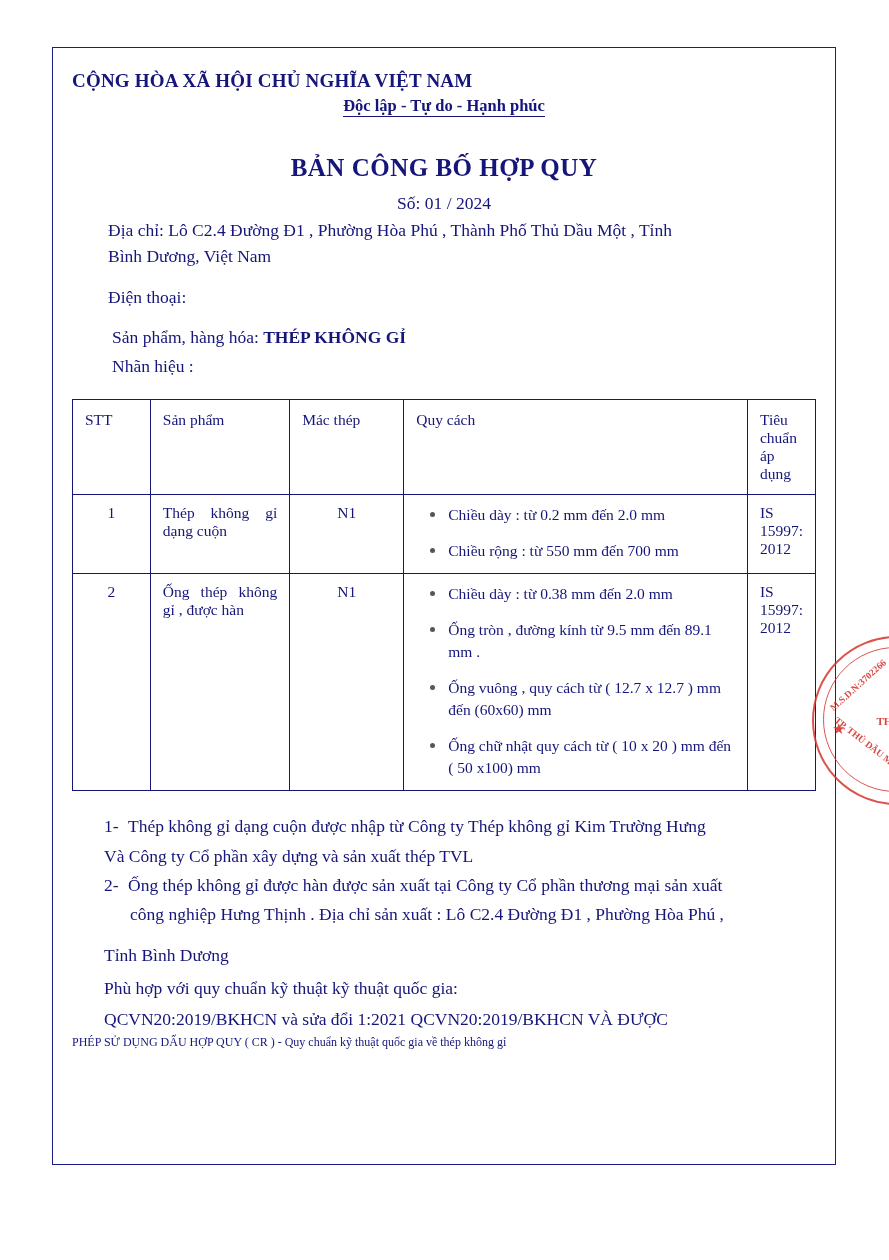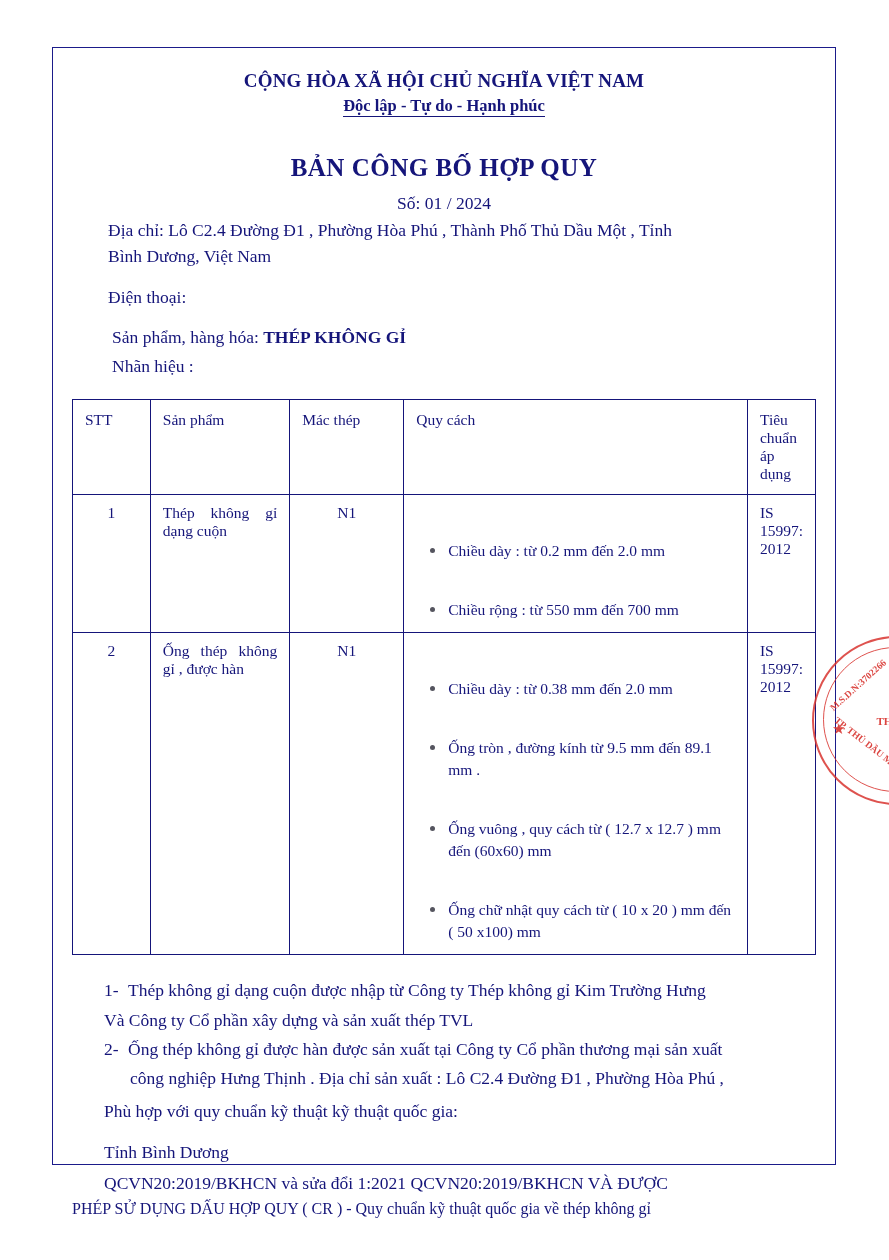--- a/index.html
+++ b/index.html
@@ -31,21 +31,20 @@
     box-sizing: border-box;
   }
   .content {
     position: absolute;
     left: 72px;
     top: 62px;
     width: 744px;
     box-sizing: border-box;
   }
   .natl-title {
-    text-align: center;
     font-weight: bold;
     font-size: 19px;
     letter-spacing: 0.2px;
     margin-top: 8px;
   }
   .natl-sub {
     text-align: center;
     font-weight: bold;
     font-size: 16.5px;
     margin-top: 4px;
@@ -104,21 +103,20 @@
   ul.bullets {
     margin: 0;
     padding-left: 22px;
     list-style: none;
   }
   ul.bullets li {
     position: relative;
     margin-bottom: 13px;
     line-height: 1.45;
     padding-left: 10px;
-    margin-top: 36px;
   }
   ul.bullets li:last-child { margin-bottom: 2px; }
   ul.bullets li:before {
     content: "";
     position: absolute;
     left: -8px;
     top: 8px;
     width: 5px;
     height: 5px;
     border-radius: 50%;
@@ -146,21 +144,21 @@
   }
   .para-just {
     font-size: 17.5px;
     line-height: 1.55;
     text-align: justify;
     text-justify: inter-word;
     padding-left: 32px;
     padding-right: 2px;
   }
   .para-just2 {
-    font-size: 16px;
+    font-size: 12px;
     line-height: 1.55;
     padding-left: 0px;
   }
 
   
   .stamp {
     position: absolute;
     left: 812px;
     top: 636px;
     width: 165px;
@@ -310,22 +308,22 @@
       </div>
       <div class="note-cont">Và Công ty Cổ phần xây dựng và sản xuất thép TVL</div>
 
       <div class="note-item" style="margin-top:2px;">
         <span class="note-num">2-</span>
         <span class="note-body">Ống thép không gỉ được hàn được sản xuất tại Công ty Cổ phần thương mại sản xuất</span>
       </div>
       <div class="note-cont2">công nghiệp Hưng Thịnh . Địa chỉ sản xuất : Lô C2.4 Đường Đ1 , Phường Hòa Phú ,</div>
     </div>
 
+    <div class="para" style="margin-top:14px;">Tỉnh Bình Dương</div>
     <div class="para">Phù hợp với quy chuẩn kỹ thuật kỹ thuật quốc gia:</div>
-    <div class="para" style="margin-top:14px;">Tỉnh Bình Dương</div>
     <div class="para-just" style="margin-top:4px;">QCVN20:2019/BKHCN và sửa đổi 1:2021  QCVN20:2019/BKHCN VÀ ĐƯỢC</div>
     <div class="para-just2">PHÉP SỬ DỤNG DẤU HỢP QUY ( CR ) -  Quy chuẩn kỹ thuật quốc gia về thép không gỉ</div>
   </div>
 
   <div class="stamp-clip">
     <div class="stamp-inner">
       <div class="stamp" style="left:0; top:0;">
         <div class="ring"></div>
         <div class="ring inner"></div>
         <div class="star">★</div>

